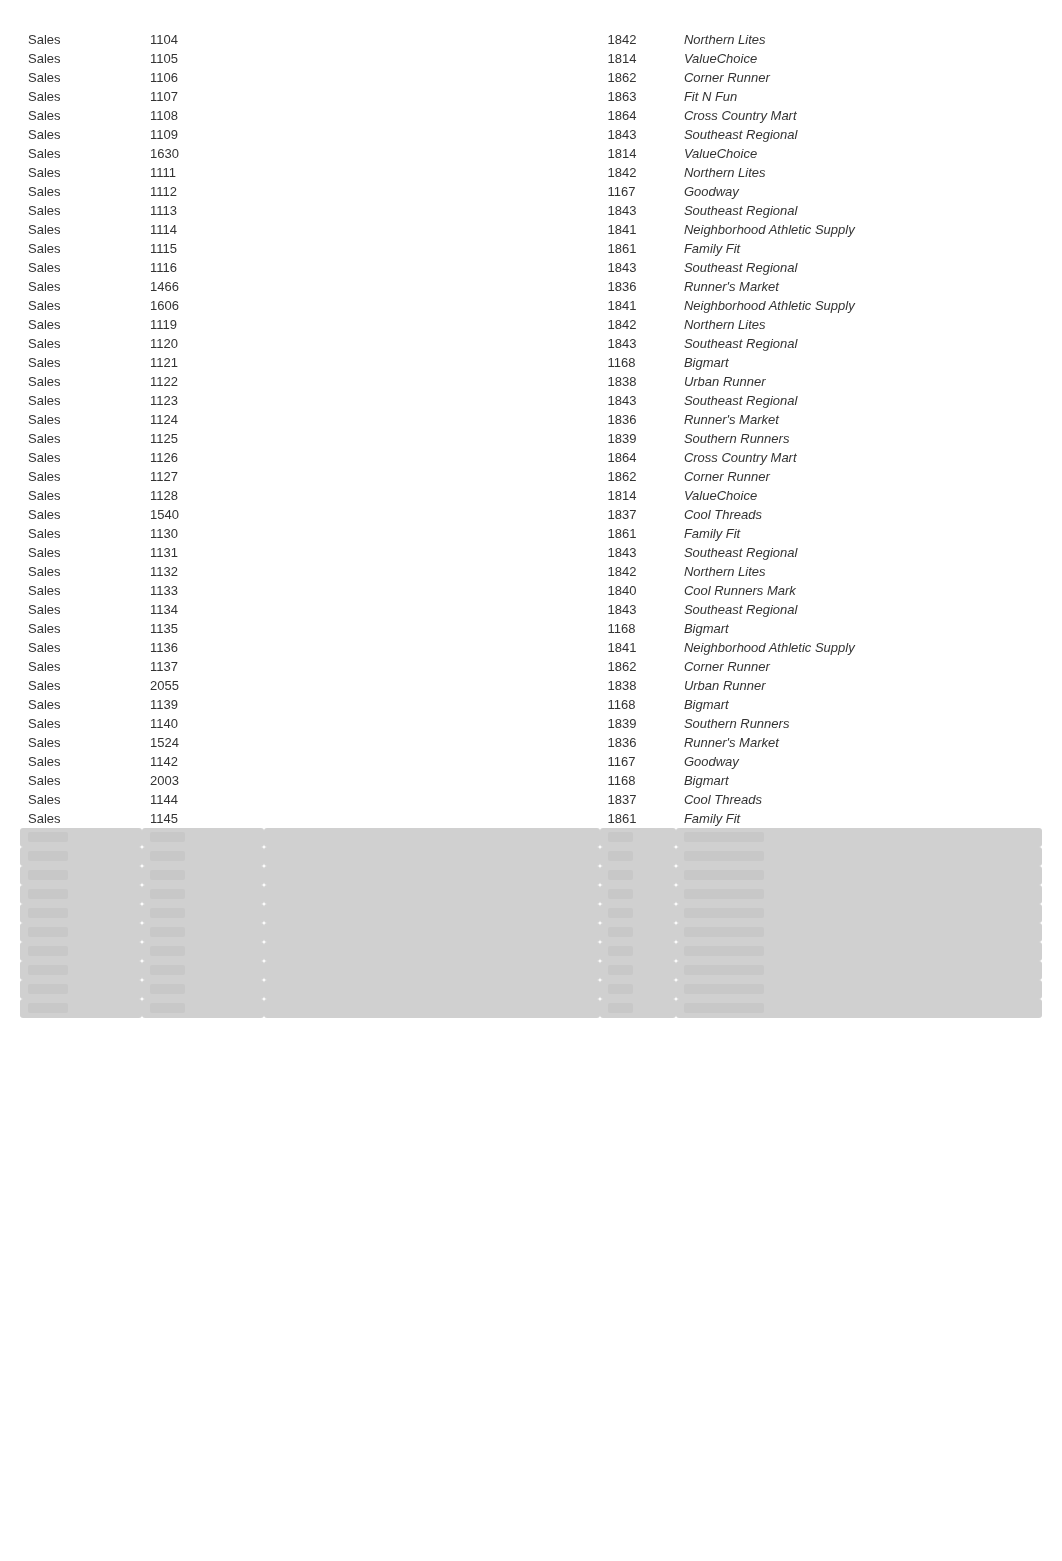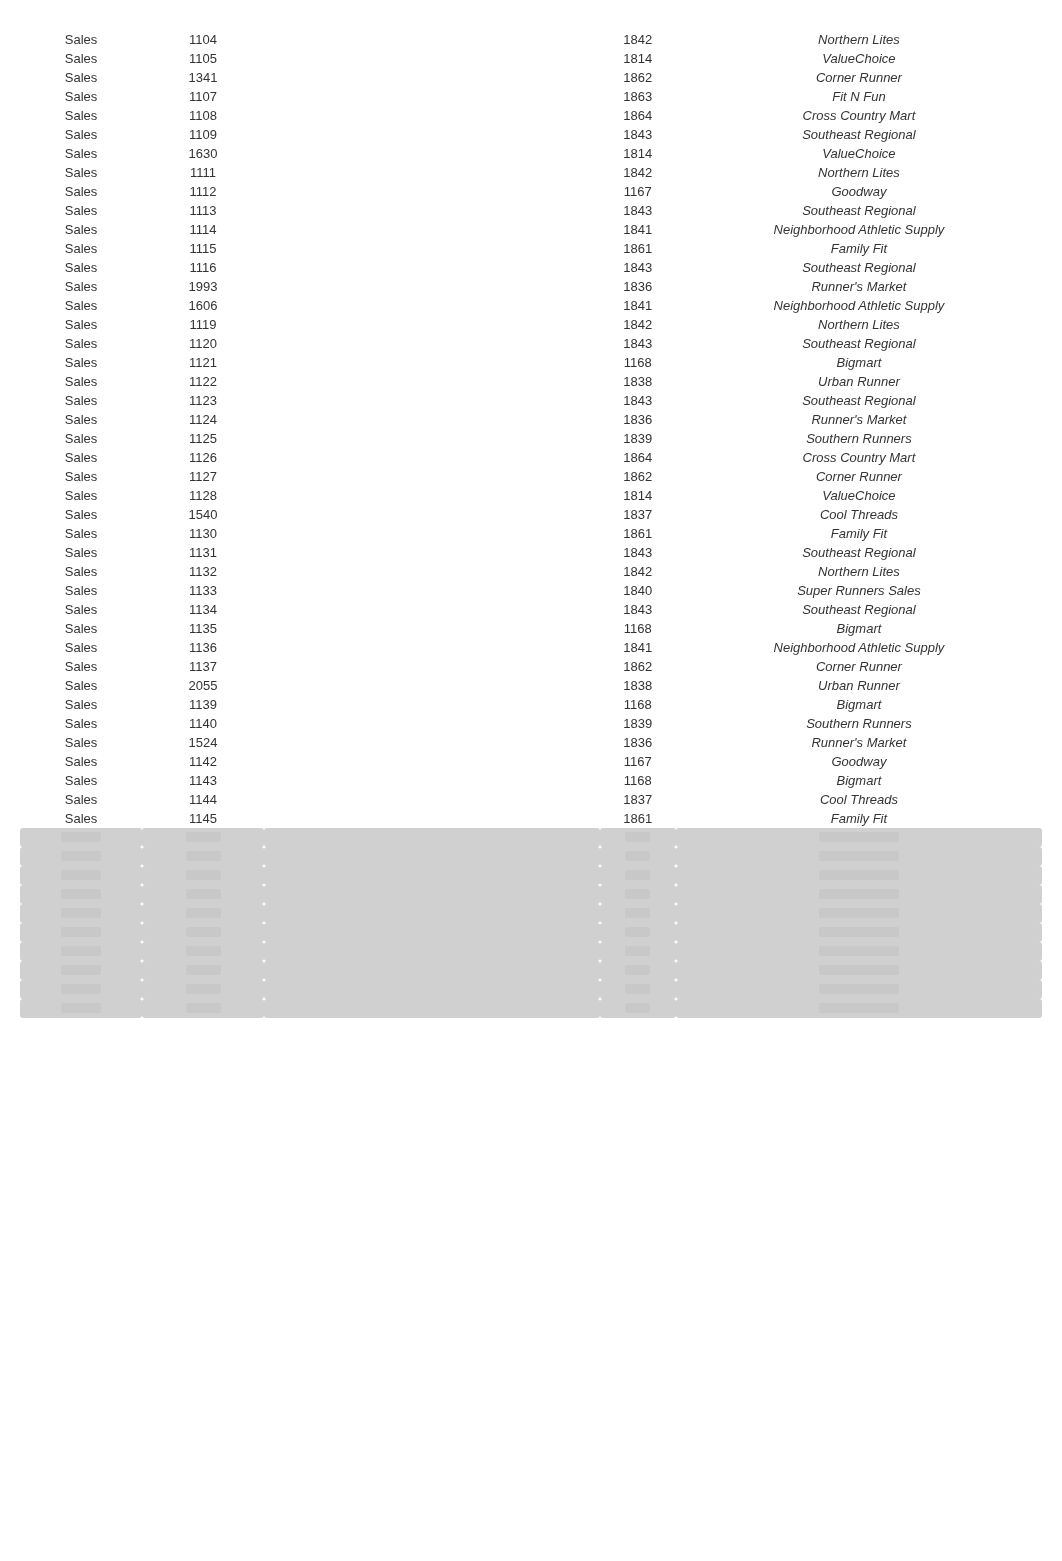--- a/index.html
+++ b/index.html
@@ -8,21 +8,20 @@
       font-family: Arial, sans-serif;
       font-size: 13px;
       color: #333;
       width: 1062px;
       min-height: 1561px;
       padding: 30px 20px;
     }
     .data-table {
       width: 100%;
       border-collapse: collapse;
-      text-align: center;
     }
     .data-table td {
       padding: 2px 8px;
       white-space: nowrap;
       vertical-align: top;
     }
     .col-type { width: 80px; }
     .col-num  { width: 80px; }
     .col-gap  { width: 220px; }
     .col-id   { width: 50px; }
@@ -56,21 +55,21 @@
   </tr>
       <tr>
     <td class="col-type">Sales</td>
     <td class="col-num">1105</td>
     <td class="col-gap"></td>
     <td class="col-id">1814</td>
     <td class="col-name">ValueChoice</td>
   </tr>
       <tr>
     <td class="col-type">Sales</td>
-    <td class="col-num">1341</td>
+    <td class="col-num">1106</td>
     <td class="col-gap"></td>
     <td class="col-id">1862</td>
     <td class="col-name">Corner Runner</td>
   </tr>
       <tr>
     <td class="col-type">Sales</td>
     <td class="col-num">1107</td>
     <td class="col-gap"></td>
     <td class="col-id">1863</td>
     <td class="col-name">Fit N Fun</td>
@@ -133,21 +132,21 @@
   </tr>
       <tr>
     <td class="col-type">Sales</td>
     <td class="col-num">1116</td>
     <td class="col-gap"></td>
     <td class="col-id">1843</td>
     <td class="col-name">Southeast Regional</td>
   </tr>
       <tr>
     <td class="col-type">Sales</td>
-    <td class="col-num">1993</td>
+    <td class="col-num">1466</td>
     <td class="col-gap"></td>
     <td class="col-id">1836</td>
     <td class="col-name">Runner's Market</td>
   </tr>
       <tr>
     <td class="col-type">Sales</td>
     <td class="col-num">1606</td>
     <td class="col-gap"></td>
     <td class="col-id">1841</td>
     <td class="col-name">Neighborhood Athletic Supply</td>
@@ -248,21 +247,21 @@
     <td class="col-num">1132</td>
     <td class="col-gap"></td>
     <td class="col-id">1842</td>
     <td class="col-name">Northern Lites</td>
   </tr>
       <tr>
     <td class="col-type">Sales</td>
     <td class="col-num">1133</td>
     <td class="col-gap"></td>
     <td class="col-id">1840</td>
-    <td class="col-name">Super Runners Sales</td>
+    <td class="col-name">Cool Runners Mark</td>
   </tr>
       <tr>
     <td class="col-type">Sales</td>
     <td class="col-num">1134</td>
     <td class="col-gap"></td>
     <td class="col-id">1843</td>
     <td class="col-name">Southeast Regional</td>
   </tr>
       <tr>
     <td class="col-type">Sales</td>
@@ -315,21 +314,21 @@
   </tr>
       <tr>
     <td class="col-type">Sales</td>
     <td class="col-num">1142</td>
     <td class="col-gap"></td>
     <td class="col-id">1167</td>
     <td class="col-name">Goodway</td>
   </tr>
       <tr>
     <td class="col-type">Sales</td>
-    <td class="col-num">1143</td>
+    <td class="col-num">2003</td>
     <td class="col-gap"></td>
     <td class="col-id">1168</td>
     <td class="col-name">Bigmart</td>
   </tr>
       <tr>
     <td class="col-type">Sales</td>
     <td class="col-num">1144</td>
     <td class="col-gap"></td>
     <td class="col-id">1837</td>
     <td class="col-name">Cool Threads</td>

